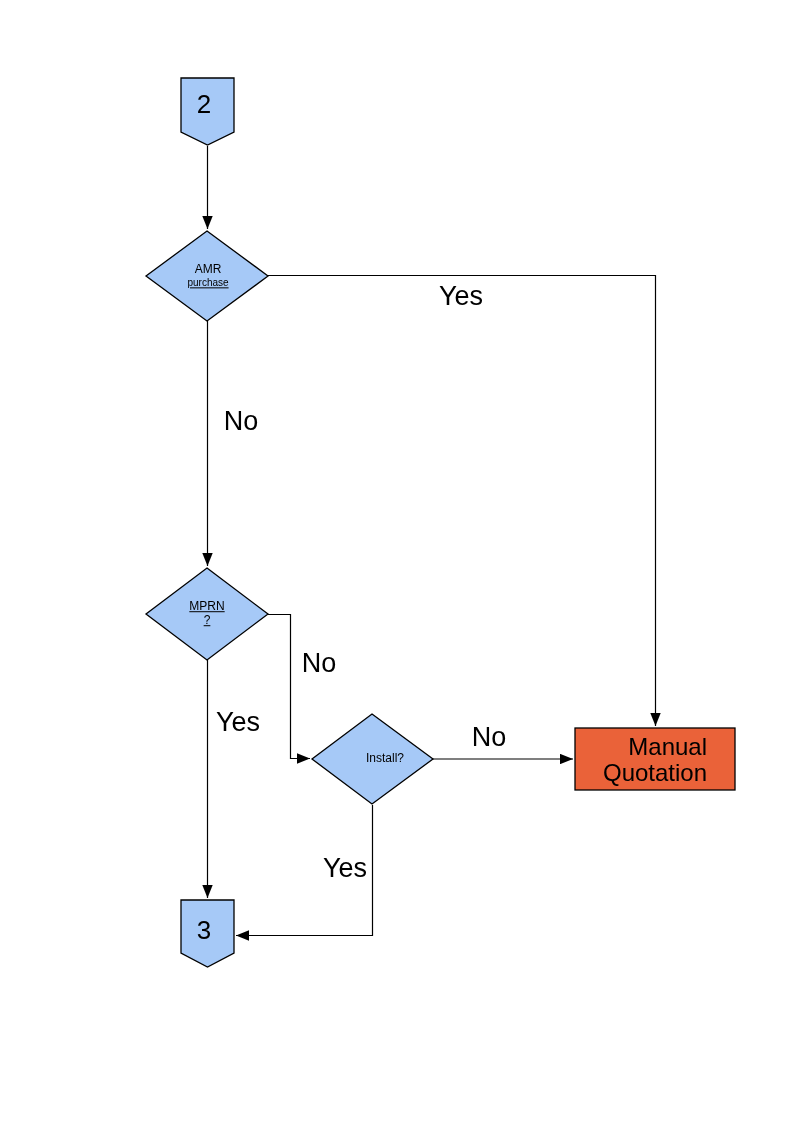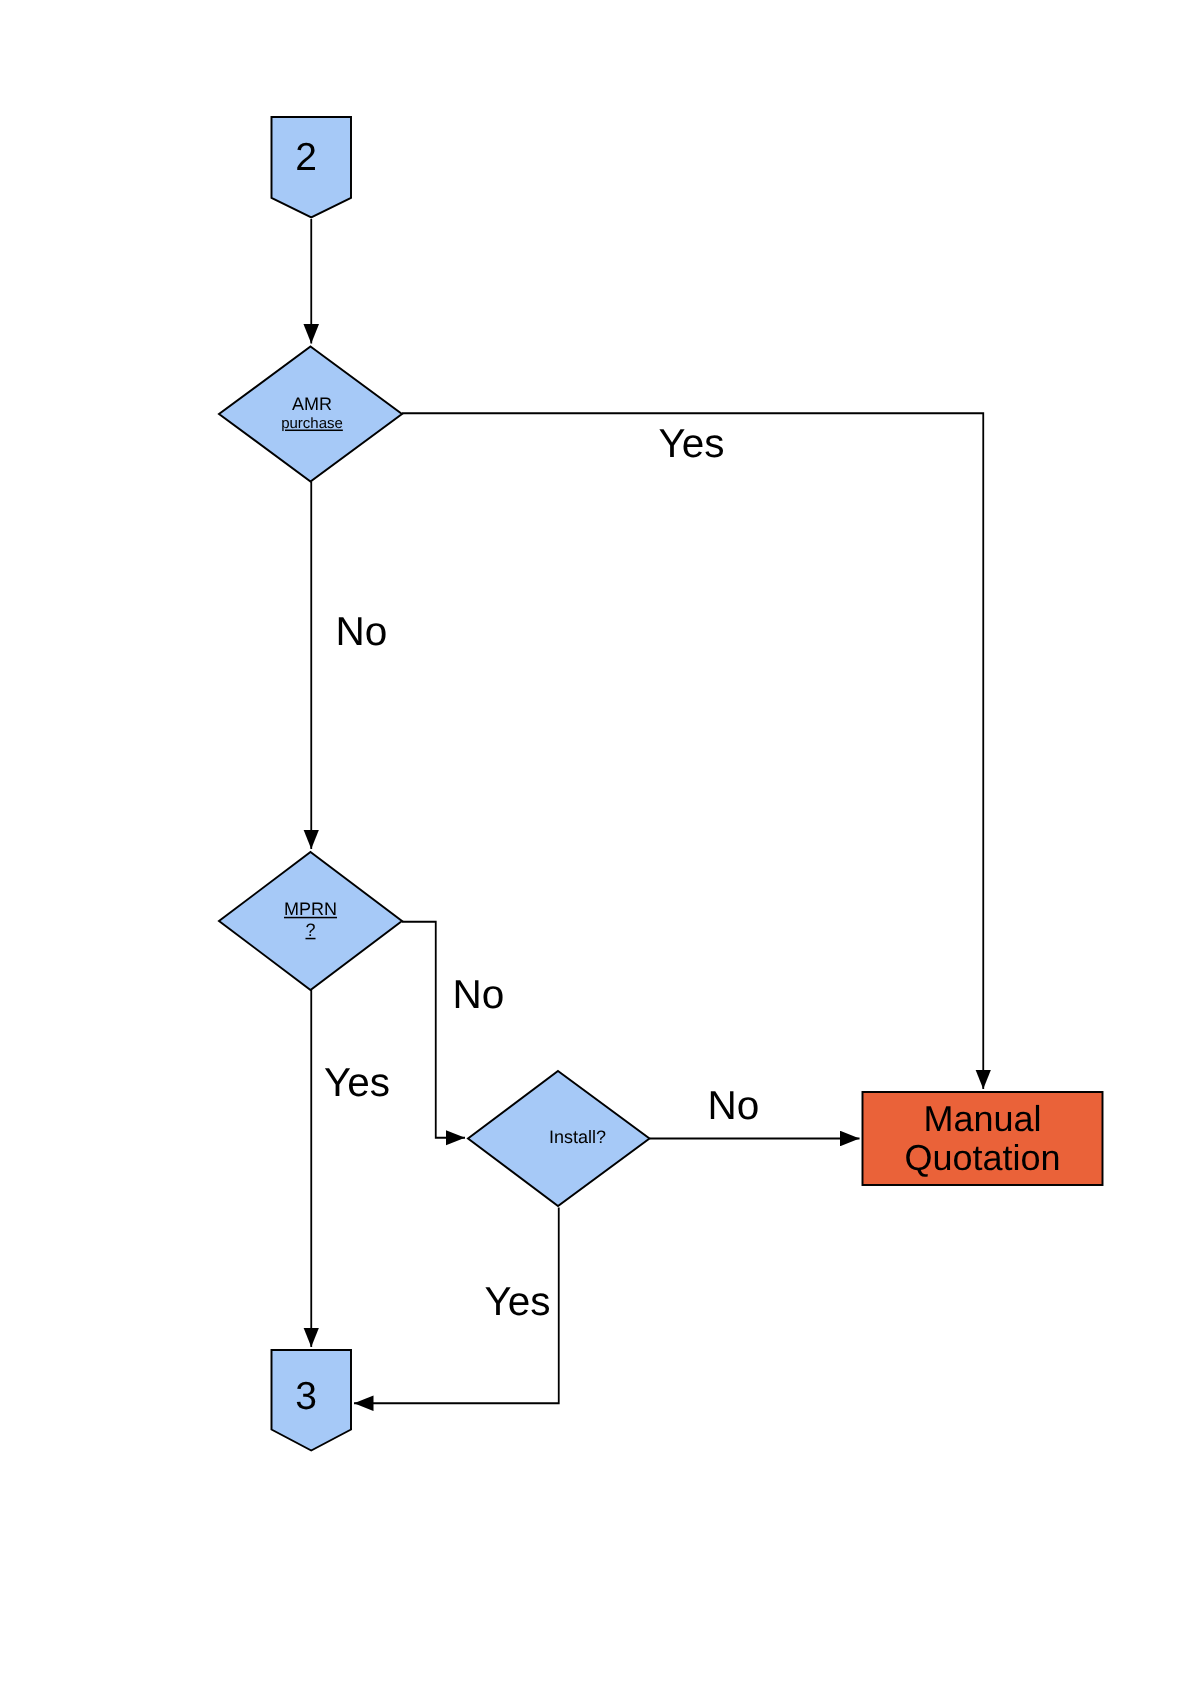--- a/index.html
+++ b/index.html
@@ -63,21 +63,21 @@
     <div class="sub">purchase</div>
   </div>
 
   <div class="lbl node-small" style="left:207px; top:614px;text-decoration:underline;">
     <div>MPRN</div>
     <div>?</div>
   </div>
 
   <div class="lbl node-small" style="left:373px; top:759px;margin-left:12px;">Install?</div>
 
-  <div class="lbl manual-lbl" style="left:655px; top:760px;">
+  <div class="lbl manual-lbl" style="left:655px; top:760px;text-align:right;">
     <div>Manual</div>
     <div>Quotation</div>
   </div>
 
   <div class="lbl node-num" style="left:204px; top:931px;">3</div>
 
   <div class="lbl edge-lbl" style="left:461px; top:296px;">Yes</div>
   <div class="lbl edge-lbl" style="left:241px; top:421px;">No</div>
   <div class="lbl edge-lbl" style="left:319px; top:663px;">No</div>
   <div class="lbl edge-lbl" style="left:238px; top:722px;">Yes</div>

